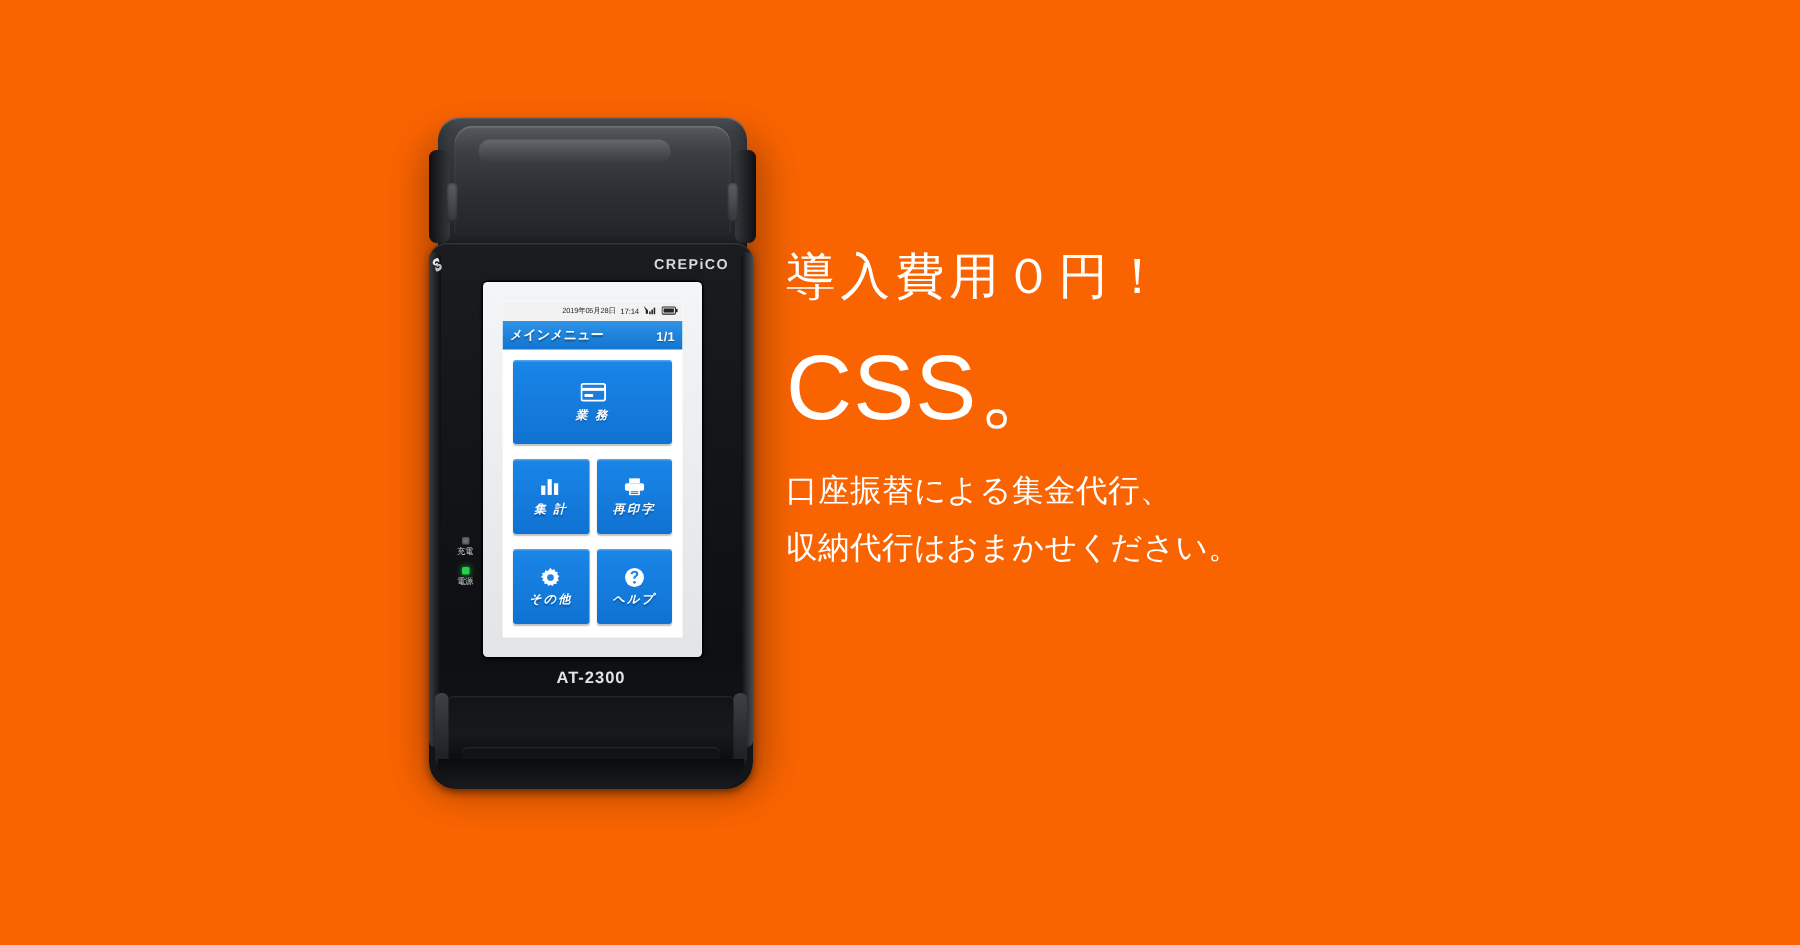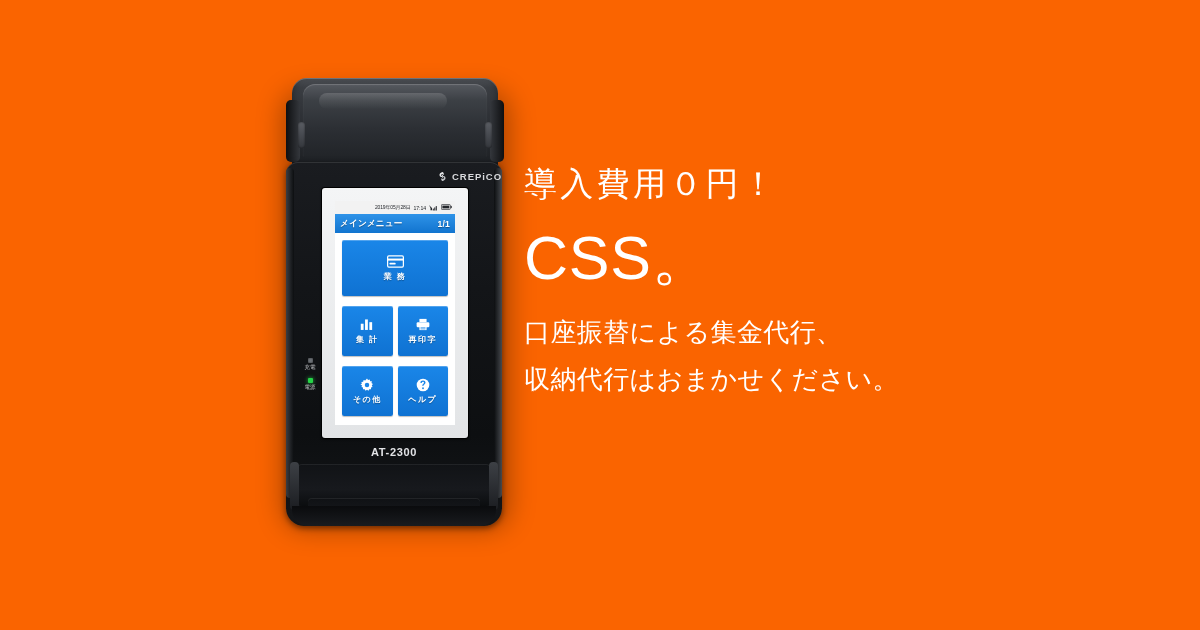--- a/index.html
+++ b/index.html
@@ -36,21 +36,21 @@
   }
   .headline {
     font-size: 61px;
     font-weight: 400;
     line-height: 1.20;
     letter-spacing: 0.012em;
     margin: 0 0 14px 0;
   }
   .headline .hl-line { display: block; white-space: nowrap; }
   .subcopy {
-    font-size: 26px;
+    font-size: 21px;
     font-weight: 400;
     line-height: 1.82;
     letter-spacing: 0.015em;
     margin: 0;
   }
   .subcopy .sub-line { display: block; white-space: nowrap; }
 
   
   .device-wrap {
     position: absolute;
@@ -163,26 +163,26 @@
     width: 8px;
     height: 330px;
     border-radius: 6px;
   }
   .body-edge-l { left: 0;  background: linear-gradient(90deg,#3a3d42,#0c0e10); }
   .body-edge-r { right: 0; background: linear-gradient(270deg,#46494e,#0c0e10); }
 
   .brand {
     position: absolute;
     left: 0;
-    right: 0;
+    right: 16px;
     top: 6px;
     height: 16px;
     display: flex;
     align-items: center;
-    justify-content: flex-end;
+    justify-content: space-between;
     gap: 4px;
   }
   .brand-mark {
     width: 11px; height: 11px;
     position: relative;
   }
   .brand-mark svg { display:block; }
   .brand-text {
     color: #d9dadd;
     font-size: 9.5px;
@@ -244,20 +244,21 @@
     letter-spacing: .02em;
     text-shadow: 0 1px 1px rgba(0,0,0,.35);
   }
   .menu-area {
     flex: 1;
     padding: 7px 7px 9px 7px;
     display: flex;
     flex-direction: column;
     gap: 10px;
     box-sizing: border-box;
+    font-style: italic;
   }
   .tile {
     background: linear-gradient(180deg,#1a86e8,#0f72d2);
     color: #fff;
     border-radius: 2px;
     display: flex;
     flex-direction: column;
     align-items: center;
     justify-content: center;
     gap: 2px;

